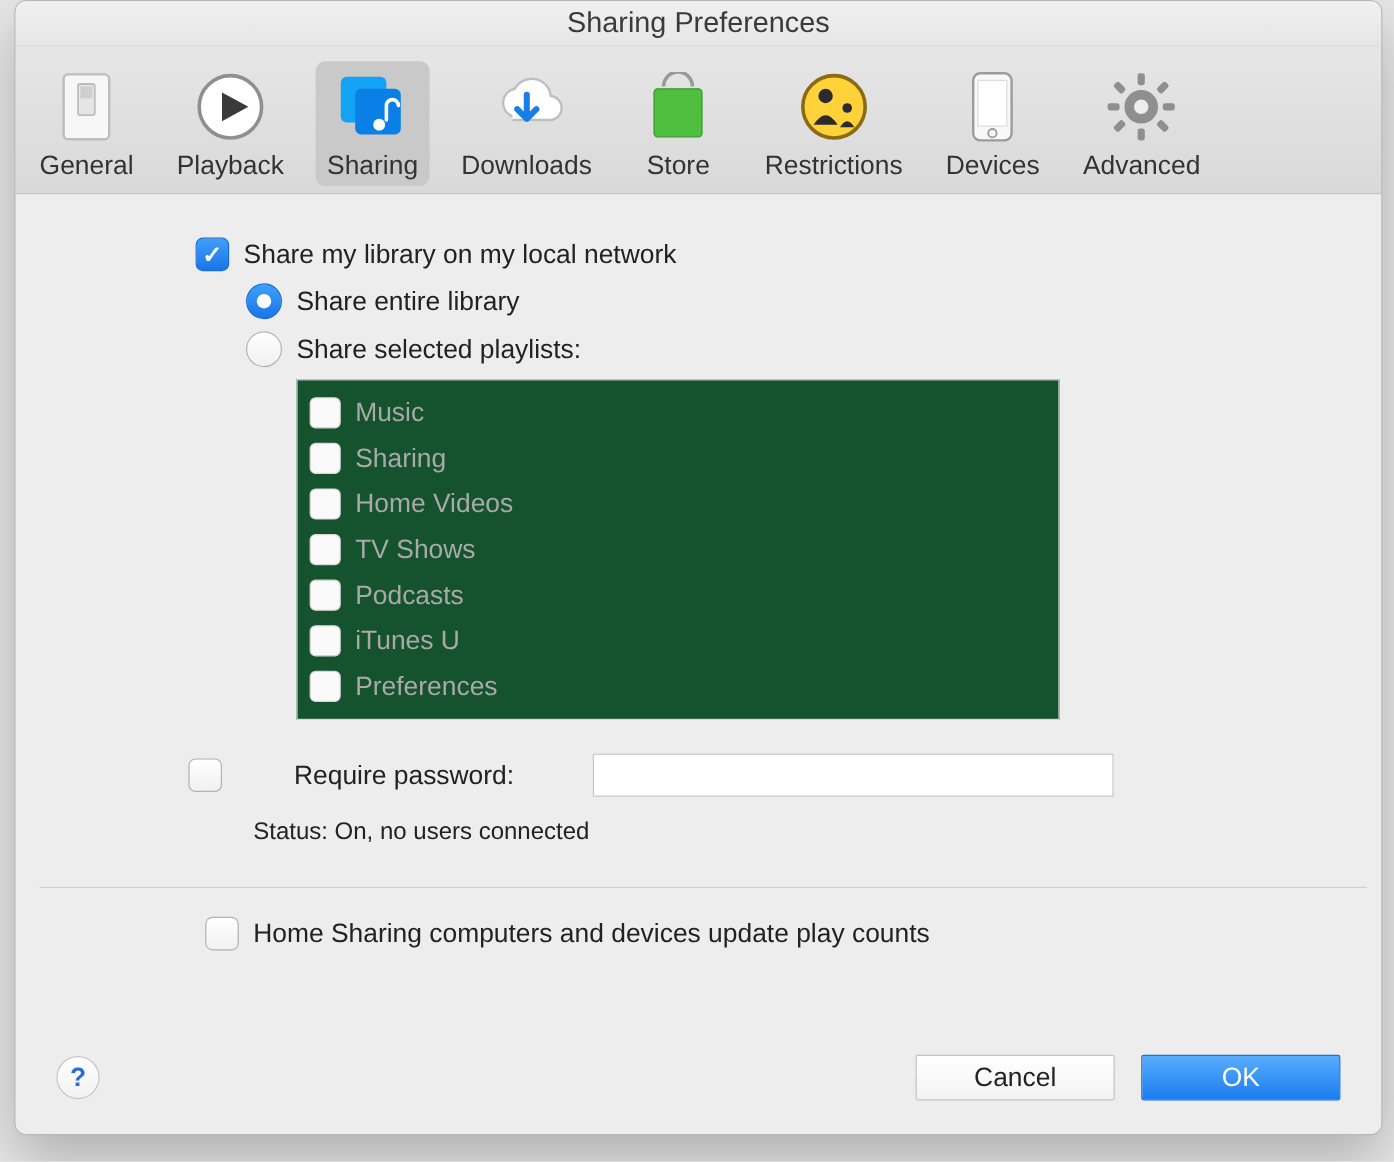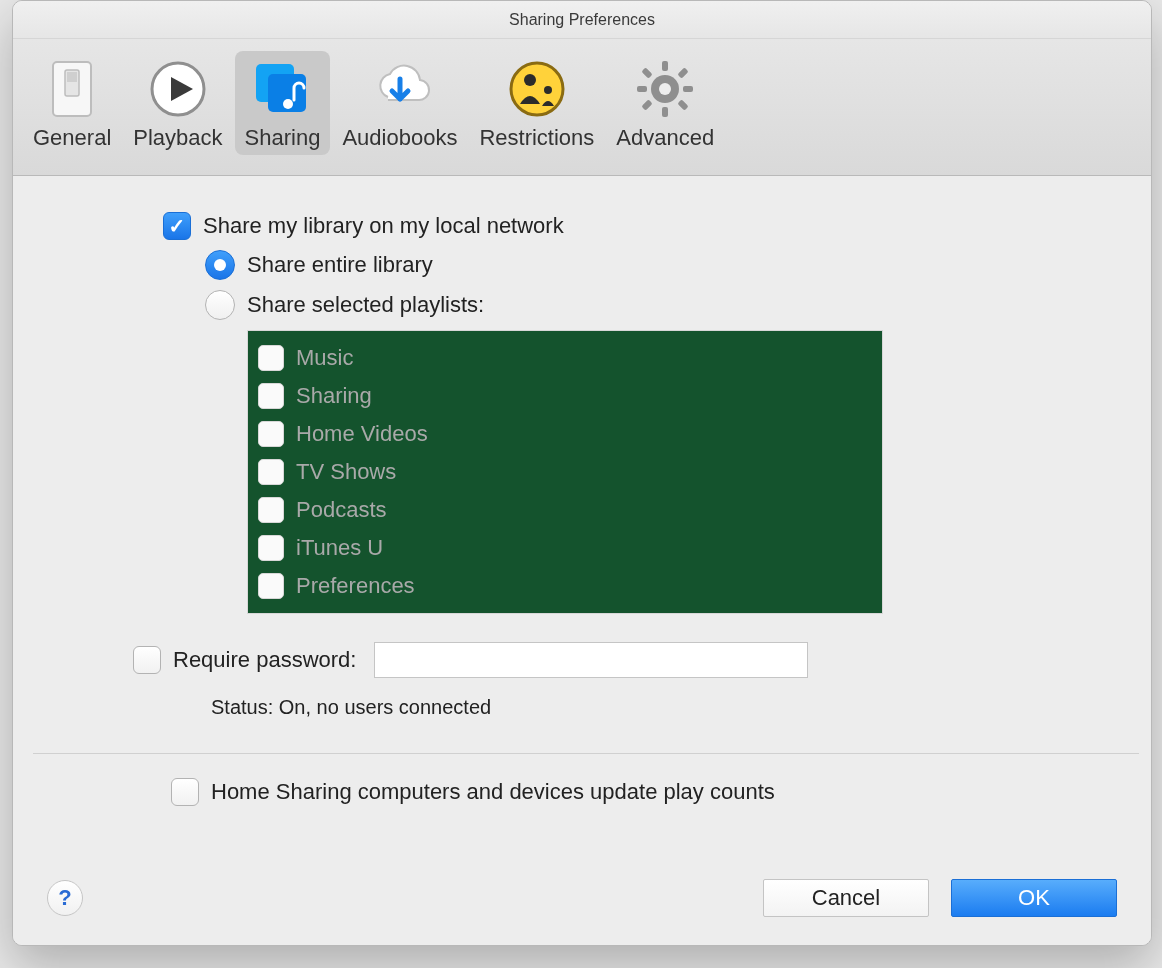--- a/index.html
+++ b/index.html
@@ -22,31 +22,31 @@
       border: 1px solid #b8b8b8;
       border-radius: 10px;
       box-shadow: 0 20px 50px rgba(0,0,0,0.25);
       overflow: hidden;
       display: flex;
       flex-direction: column;
     }
     .titlebar {
       height: 38px;
       text-align: center;
-      font-size: 16px;
+      font-size: 24px;
       line-height: 38px;
       color: #3a3a3a;
       background: linear-gradient(#f0f0f0,#e6e6e6);
       border-bottom: 1px solid #d6d6d6;
     }
     .toolbar {
       display: flex;
       align-items: flex-end;
-      padding: 12px 10px 20px 10px;
-      gap: 2px;
+      padding: 12px 10px 6px 10px;
+      gap: 16px;
       background: linear-gradient(#e6e6e6,#d9d9d9);
       border-bottom: 1px solid #b9b9b9;
       text-align: right;
     }
     .tool {
       display: flex;
       flex-direction: column;
       align-items: center;
       padding: 6px 10px 4px 10px;
       border-radius: 8px;
@@ -233,37 +233,57 @@
       <div class="label">Sharing</div>
     </div>
 
     <div class="tool">
       <div class="icon-box">
         <svg width="64" height="56" viewBox="0 0 64 56">
           <path d="M20 36 a12 12 0 0 1 2-23 a16 16 0 0 1 30 6 a10 10 0 0 1 -2 20 H20" fill="#fff" stroke="#bfbfbf" stroke-width="2"></path>
           <path d="M32 18 v20 M24 30 l8 8 l8-8" fill="none" stroke="#177fe8" stroke-width="5" stroke-linecap="round" stroke-linejoin="round"></path>
         </svg>
       </div>
-      <div class="label">Audiobooks</div>
-    </div>
-
+      <div class="label">Downloads</div>
+    </div>
+
+    <div class="tool">
+      <div class="icon-box">
+        <svg width="52" height="58" viewBox="0 0 52 58">
+          <path d="M14 12 a12 12 0 0 1 24 0" fill="none" stroke="#9a9a9a" stroke-width="3"></path>
+          <rect x="6" y="14" width="40" height="40" rx="3" fill="#4fbf3f"></rect>
+          <rect x="6" y="14" width="40" height="40" rx="3" fill="none" stroke="#379a2a" stroke-width="1"></rect>
+        </svg>
+      </div>
+      <div class="label">Store</div>
+    </div>
 
     <div class="tool">
       <div class="icon-box">
         <svg width="58" height="58" viewBox="0 0 58 58">
           <circle cx="29" cy="29" r="26" fill="#ffd23a" stroke="#8a6b12" stroke-width="3"></circle>
           <circle cx="22" cy="20" r="6" fill="#2b2b2b"></circle>
           <path d="M12 44 q10 -16 20 0" fill="#2b2b2b"></path>
           <circle cx="40" cy="30" r="4" fill="#2b2b2b"></circle>
           <path d="M34 46 q6 -10 12 0" fill="#2b2b2b"></path>
         </svg>
       </div>
       <div class="label">Restrictions</div>
     </div>
 
+    <div class="tool">
+      <div class="icon-box">
+        <svg width="36" height="60" viewBox="0 0 36 60">
+          <rect x="2" y="2" width="32" height="56" rx="6" fill="#f8f8f8" stroke="#9c9c9c" stroke-width="2"></rect>
+          <rect x="6" y="8" width="24" height="38" fill="#ffffff" stroke="#dcdcdc"></rect>
+          <circle cx="18" cy="52" r="3.5" fill="none" stroke="#9c9c9c" stroke-width="1.5"></circle>
+        </svg>
+      </div>
+      <div class="label">Devices</div>
+    </div>
 
     <div class="tool">
       <div class="icon-box">
         <svg width="58" height="58" viewBox="0 0 58 58">
           <g fill="#8f8f8f">
             <circle cx="29" cy="29" r="14"></circle>
             <g>
               <rect x="26" y="1" width="6" height="10" rx="2"></rect>
               <rect x="26" y="47" width="6" height="10" rx="2"></rect>
               <rect x="1" y="26" width="10" height="6" rx="2"></rect>
@@ -322,21 +342,21 @@
       <div class="list-item">
         <div class="chk"></div>
         <span>iTunes U</span>
       </div>
       <div class="list-item">
         <div class="chk"></div>
         <span>Preferences</span>
       </div>
     </div>
 
-    <div class="req-row" style="margin-left:80px;">
+    <div class="req-row" style="margin-left:104px;gap:48px;">
       <div class="chk"></div>
       <span>Require password:</span>
       <input class="pwd-input" type="password" value="" style="">
     </div>
 
     <div class="status" style="margin-left:158px;">Status: On, no users connected</div>
 
     <hr class="divider">
 
     <div class="home-row" style="margin-left:118px;">

